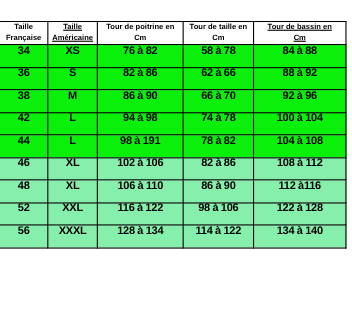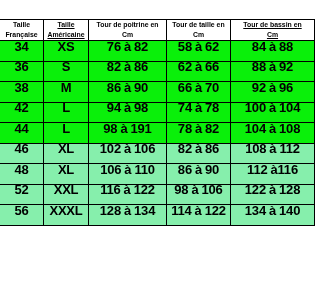--- a/index.html
+++ b/index.html
@@ -36,21 +36,21 @@
     background: #ffffff;
     color: #000000;
     font-size: 6.9px;
     line-height: 10px;
     height: 21px;
     font-weight: bold;
     vertical-align: top;
     padding-top: 0.3px;
   }
   #size-table tbody td {
-    font-size: 13px;
+    font-size: 10px;
     line-height: 8px;
     height: 20.5px;
     color: #000000;
     vertical-align: top;
     padding-top: 1.7px;
     word-spacing: -0.35px;
     letter-spacing: -0.2px;
   }
   .hline { display: block; white-space: nowrap; }
   .cv { display: inline-block; white-space: nowrap; }
@@ -88,21 +88,21 @@
         <span class="hline">Tour de bassin en</span>
         <span class="hline">Cm</span>
       </th>
     </tr>
   </thead>
   <tbody>
     <tr class="green">
       <td class="c0"><span class="cv">34</span></td>
       <td class="c1"><span class="cv">XS</span></td>
       <td class="c2"><span class="cv">76 à 82</span></td>
-      <td class="c3"><span class="cv">58 à 62</span></td>
+      <td class="c3"><span class="cv">58 à 78</span></td>
       <td class="c4"><span class="cv">84 à 88</span></td>
     </tr>
     <tr class="green">
       <td class="c0"><span class="cv">36</span></td>
       <td class="c1"><span class="cv">S</span></td>
       <td class="c2"><span class="cv">82 à 86</span></td>
       <td class="c3"><span class="cv">62 à 66</span></td>
       <td class="c4"><span class="cv">88 à 92</span></td>
     </tr>
     <tr class="green">

